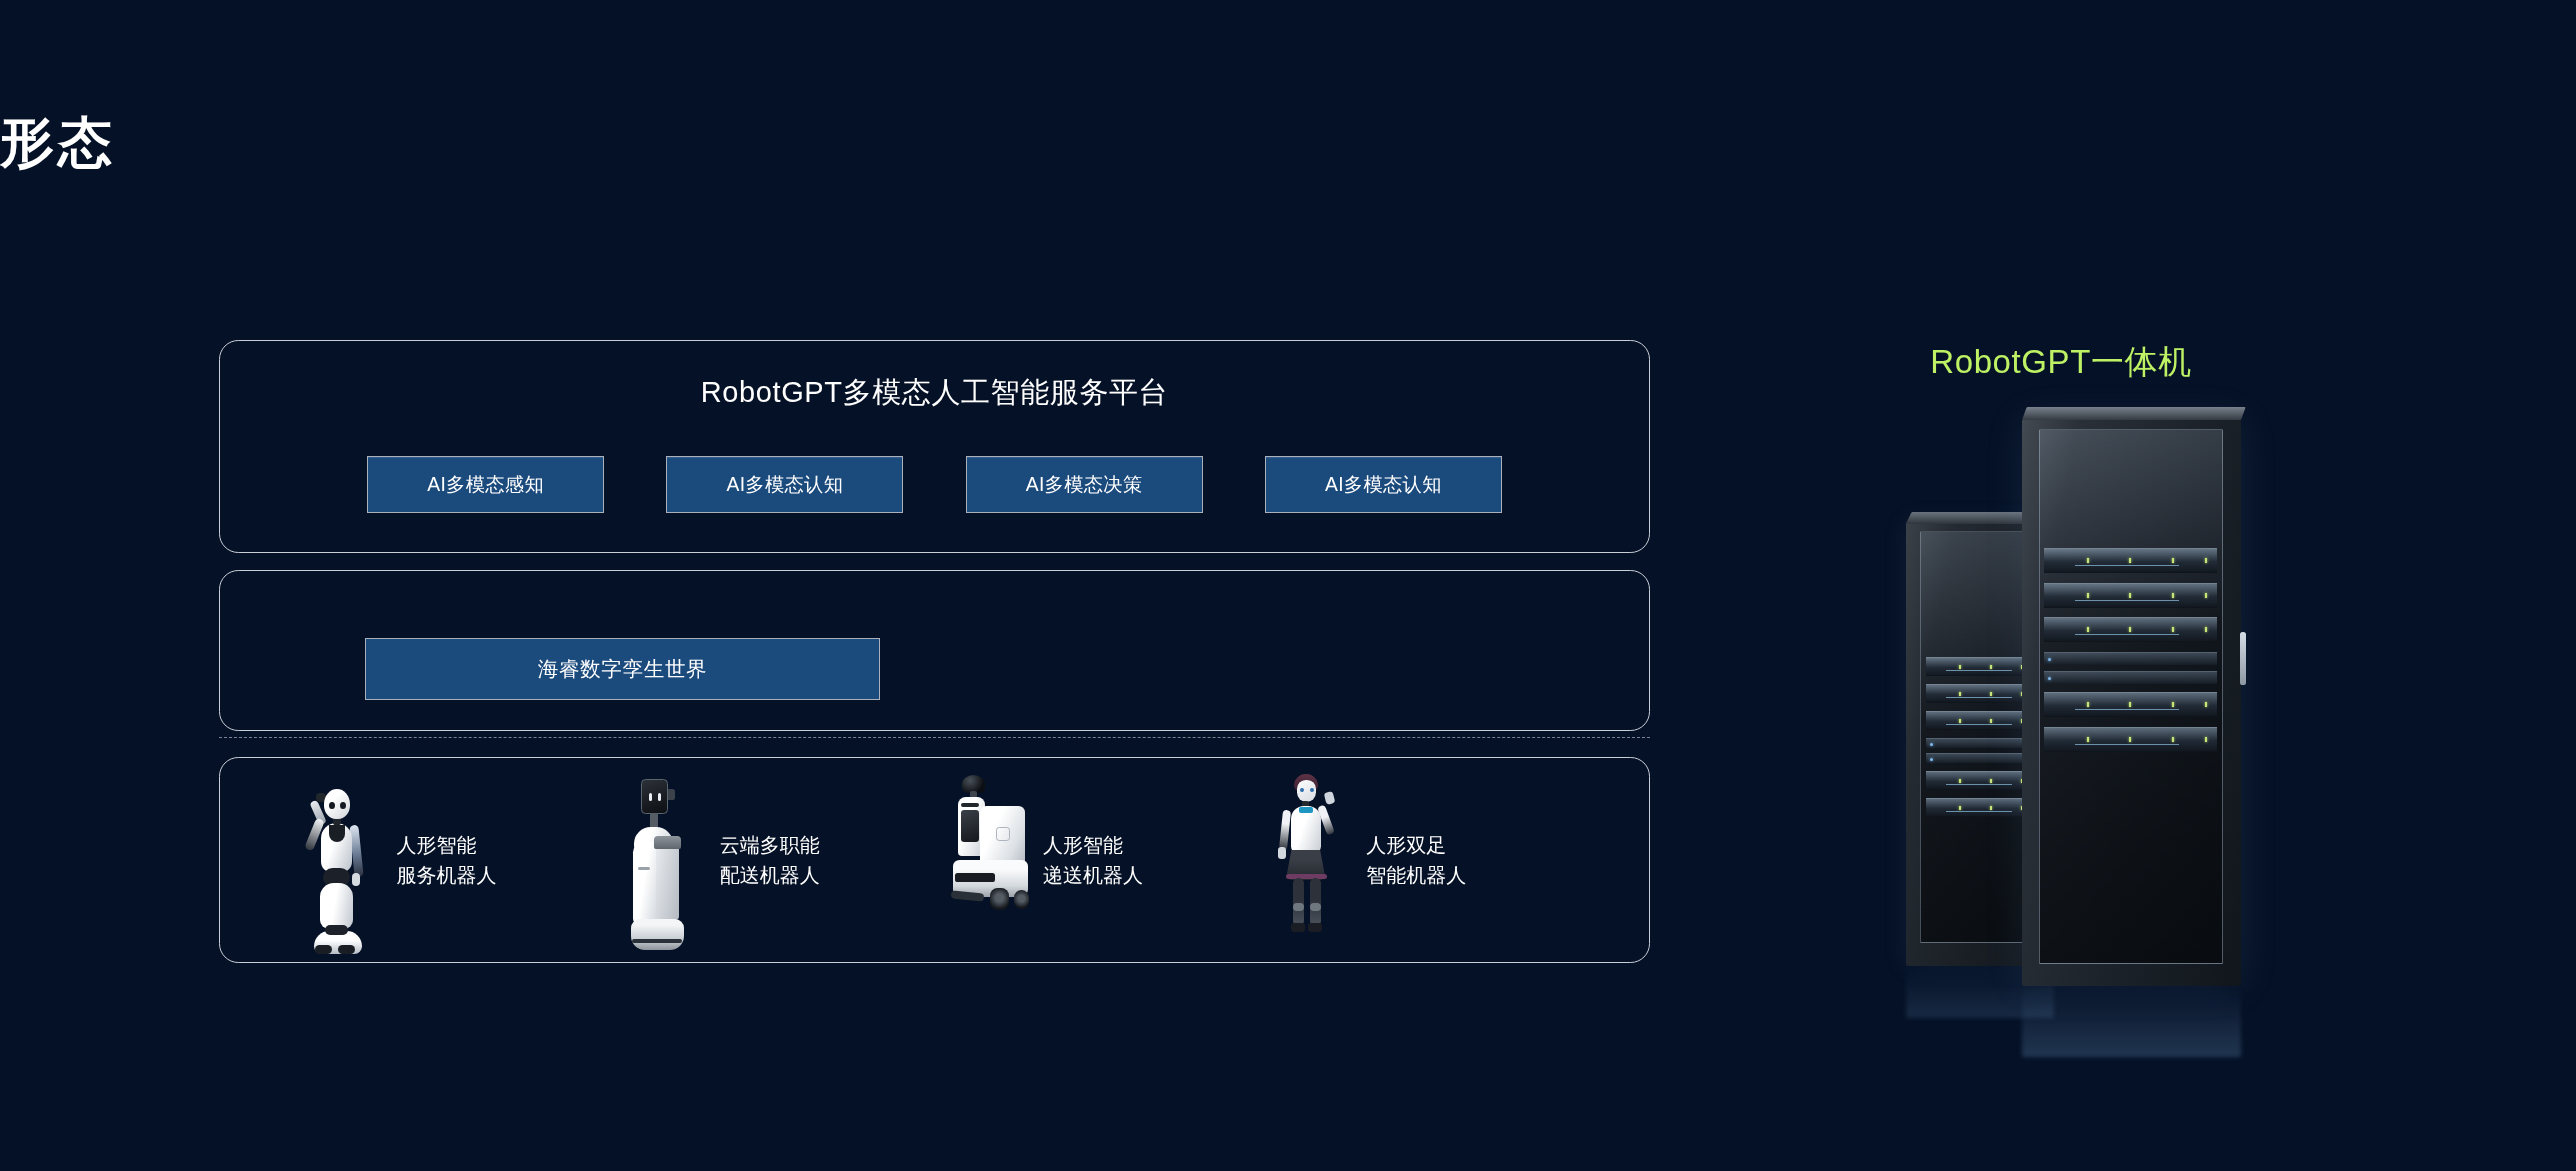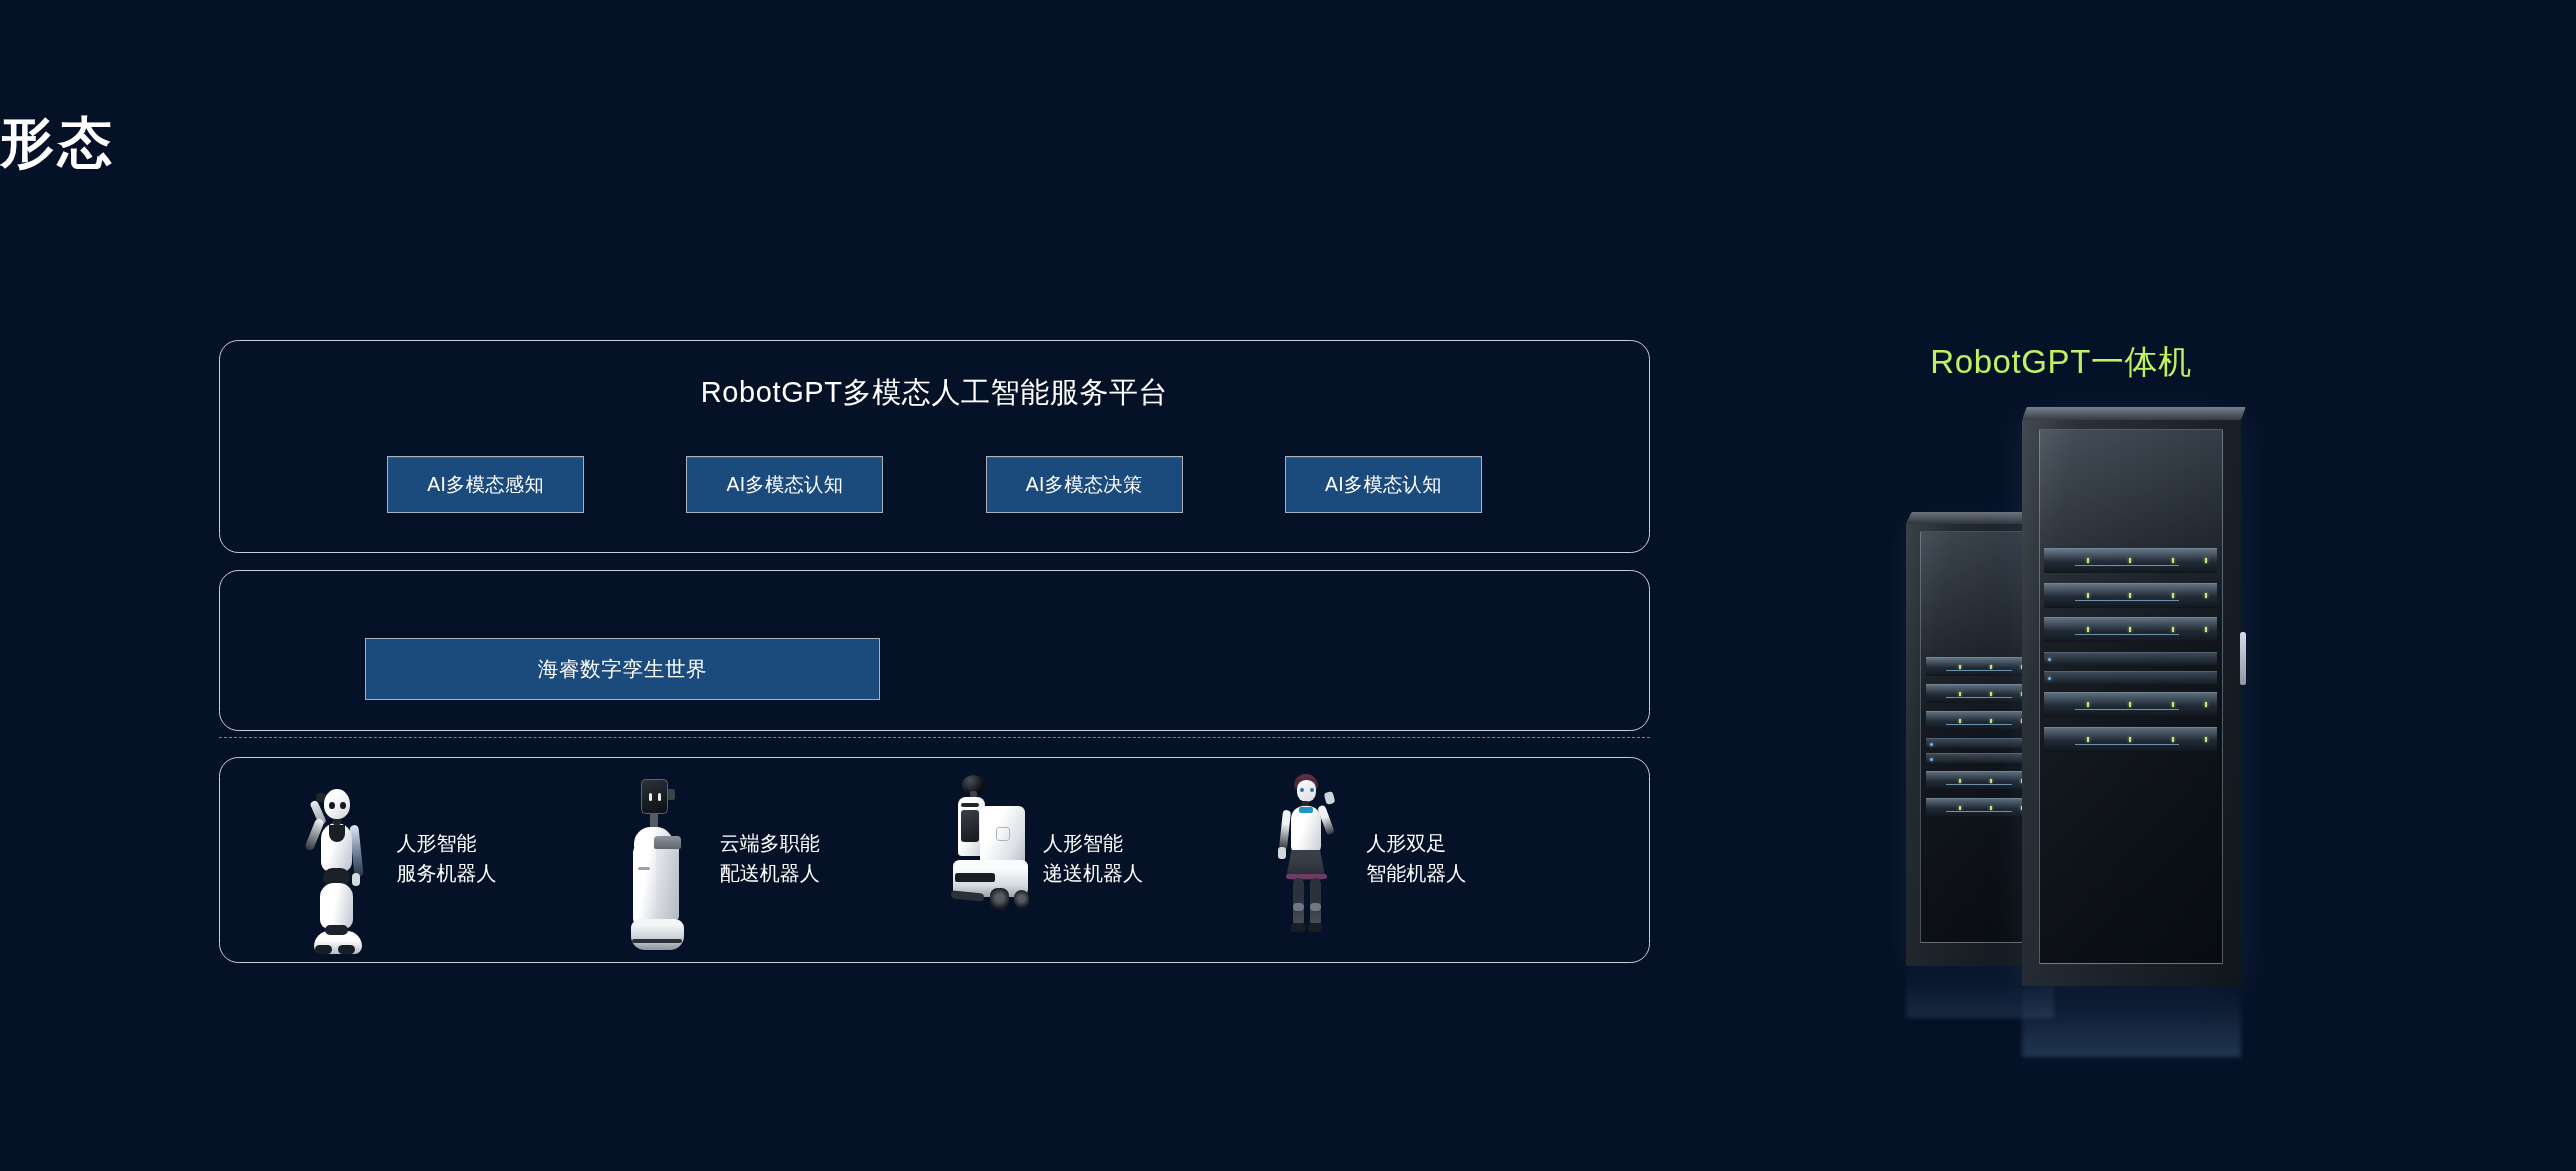--- a/index.html
+++ b/index.html
@@ -51,21 +51,21 @@
 
   
   .chip-row {
     position:absolute;
     left:0; top:115px; width:100%;
     display:flex;
     justify-content:space-around;
     padding:0 116px;
   }
   .chip {
-    width:197px; height:57px;
+    width:237px; height:57px;
     background:linear-gradient(180deg,#1d4c80 0%,#184madd 0%,#174a79 100%);
     background:#1b4a7c;
     border:1.9px solid #aab1bb;
     display:flex;
     align-items:center;
     justify-content:center;
     color:#ffffff;
     font-size:19.3px;
     letter-spacing:0.3px;
     box-shadow:0 1.3px 0 rgba(255,255,255,0.10) inset;
@@ -101,21 +101,20 @@
     opacity:.85;
   }
 
   
   .robot-row {
     position:absolute;
     left:0; top:0; width:100%; height:100%;
     display:flex;
     align-items:center;
     padding:0 68px;
-    font-family:Liberation Mono, monospace;
   }
   .robot-item {
     flex:1;
     display:flex;
     align-items:center;
     gap:11.6px;
     height:100%;
   }
   .robot-art {
     width:97px; height:180px;

